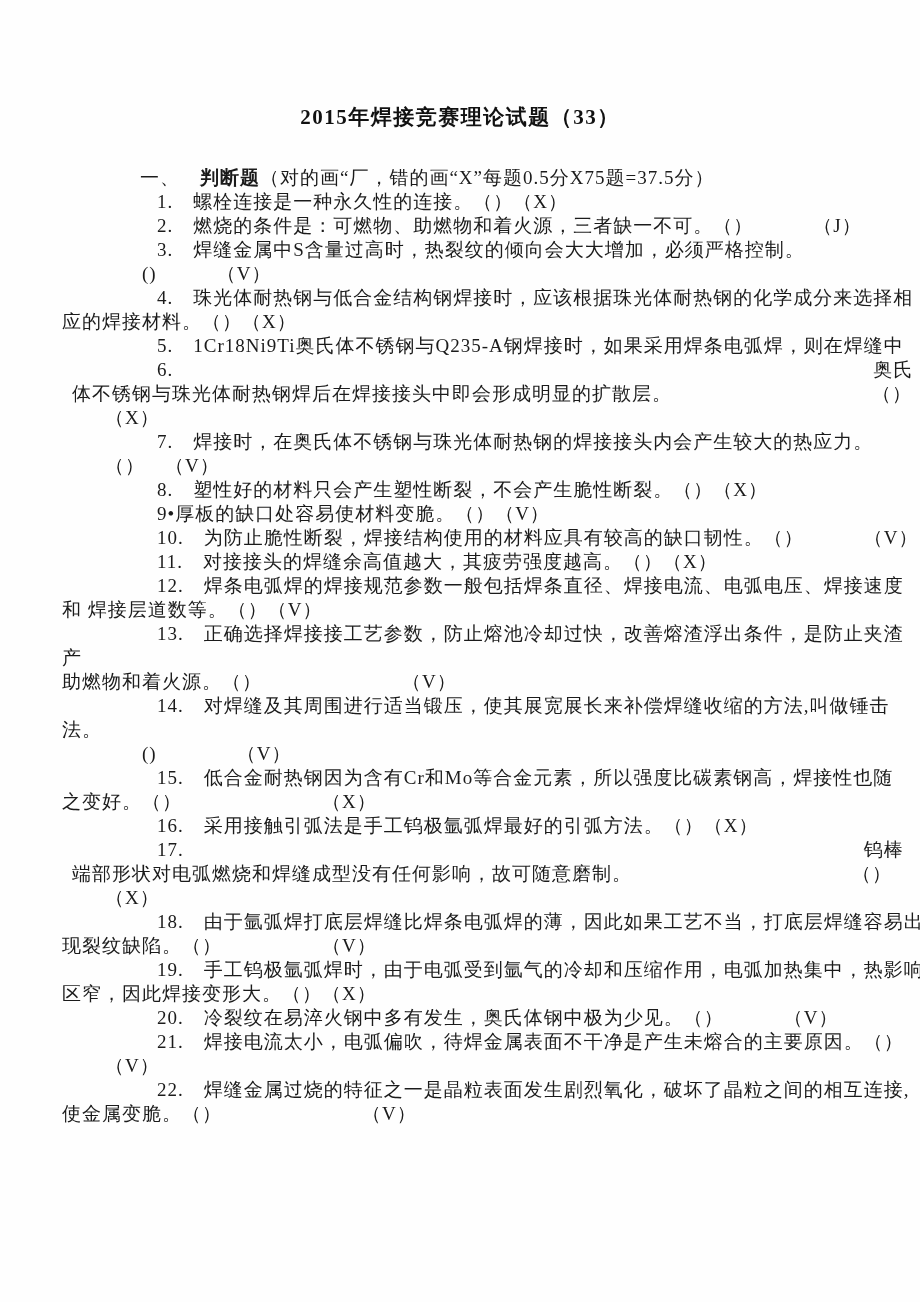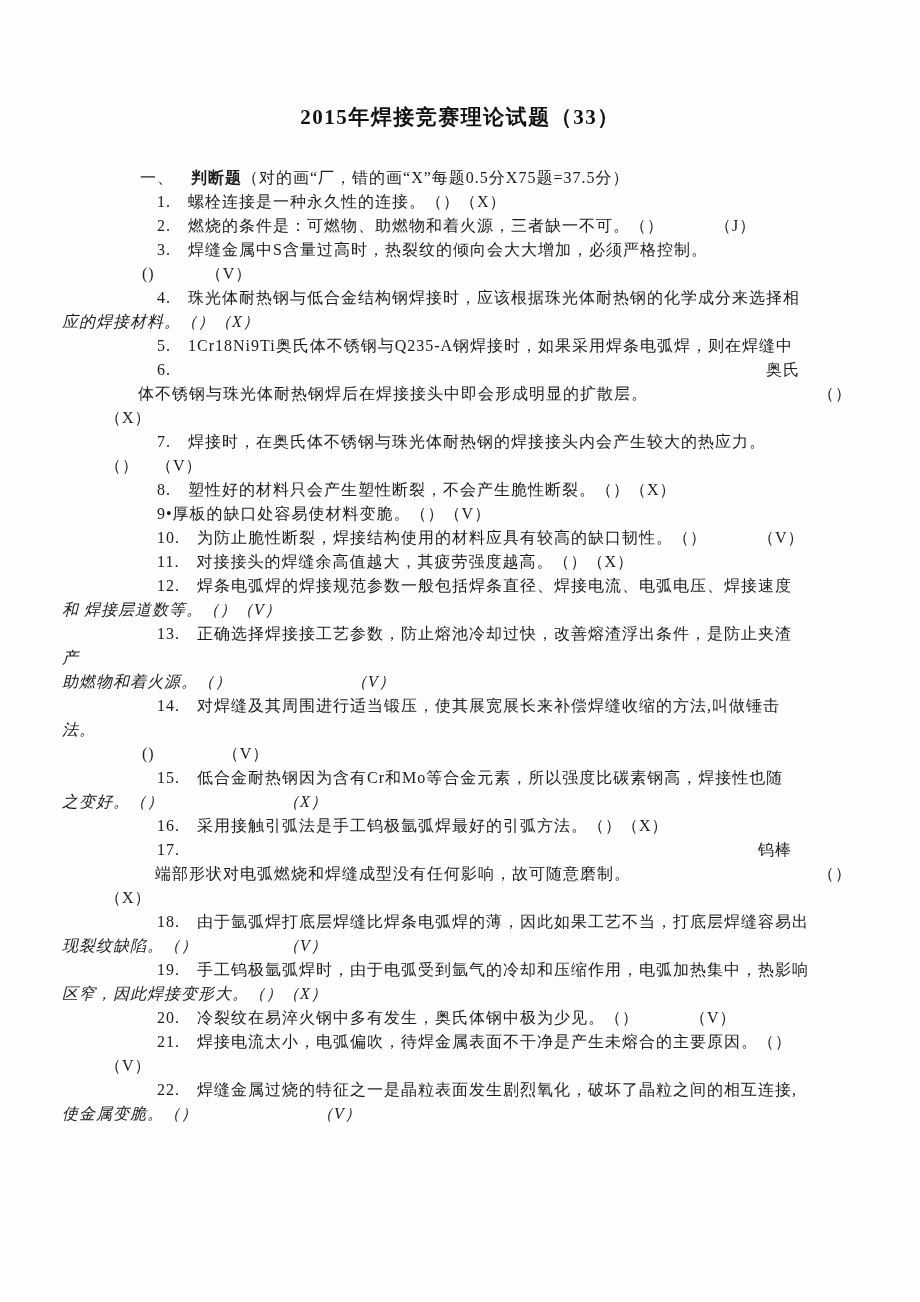--- a/index.html
+++ b/index.html
@@ -26,33 +26,33 @@
     font-weight: bold;
     letter-spacing: 1.5px;
     white-space: pre;
     color: #111;
   }
   .flow {
     position: absolute;
     top: 166px;
     left: 62px;
     width: 790px;
-    font-size: 16px;
+    font-size: 19px;
     letter-spacing: 1px;
   }
   .line {
     height: 24px;
     line-height: 24px;
     white-space: pre;
     overflow: visible;
   }
   
   .h  { padding-left: 78px; }
   .q  { padding-left: 95px; }
-  .w  { padding-left: 0; font-style: italic; }
+  .w  { padding-left: 0; }
   .wi { padding-left: 10px; text-align: right; }
   .a  { padding-left: 43px; }
   .p  { padding-left: 80px; }
   .bold { font-weight: bold; }
 </style>
 </head>
 <body>
 
 <div class="page">
   <div class="doc-title">2015年焊接竞赛理论试题（33）</div>

